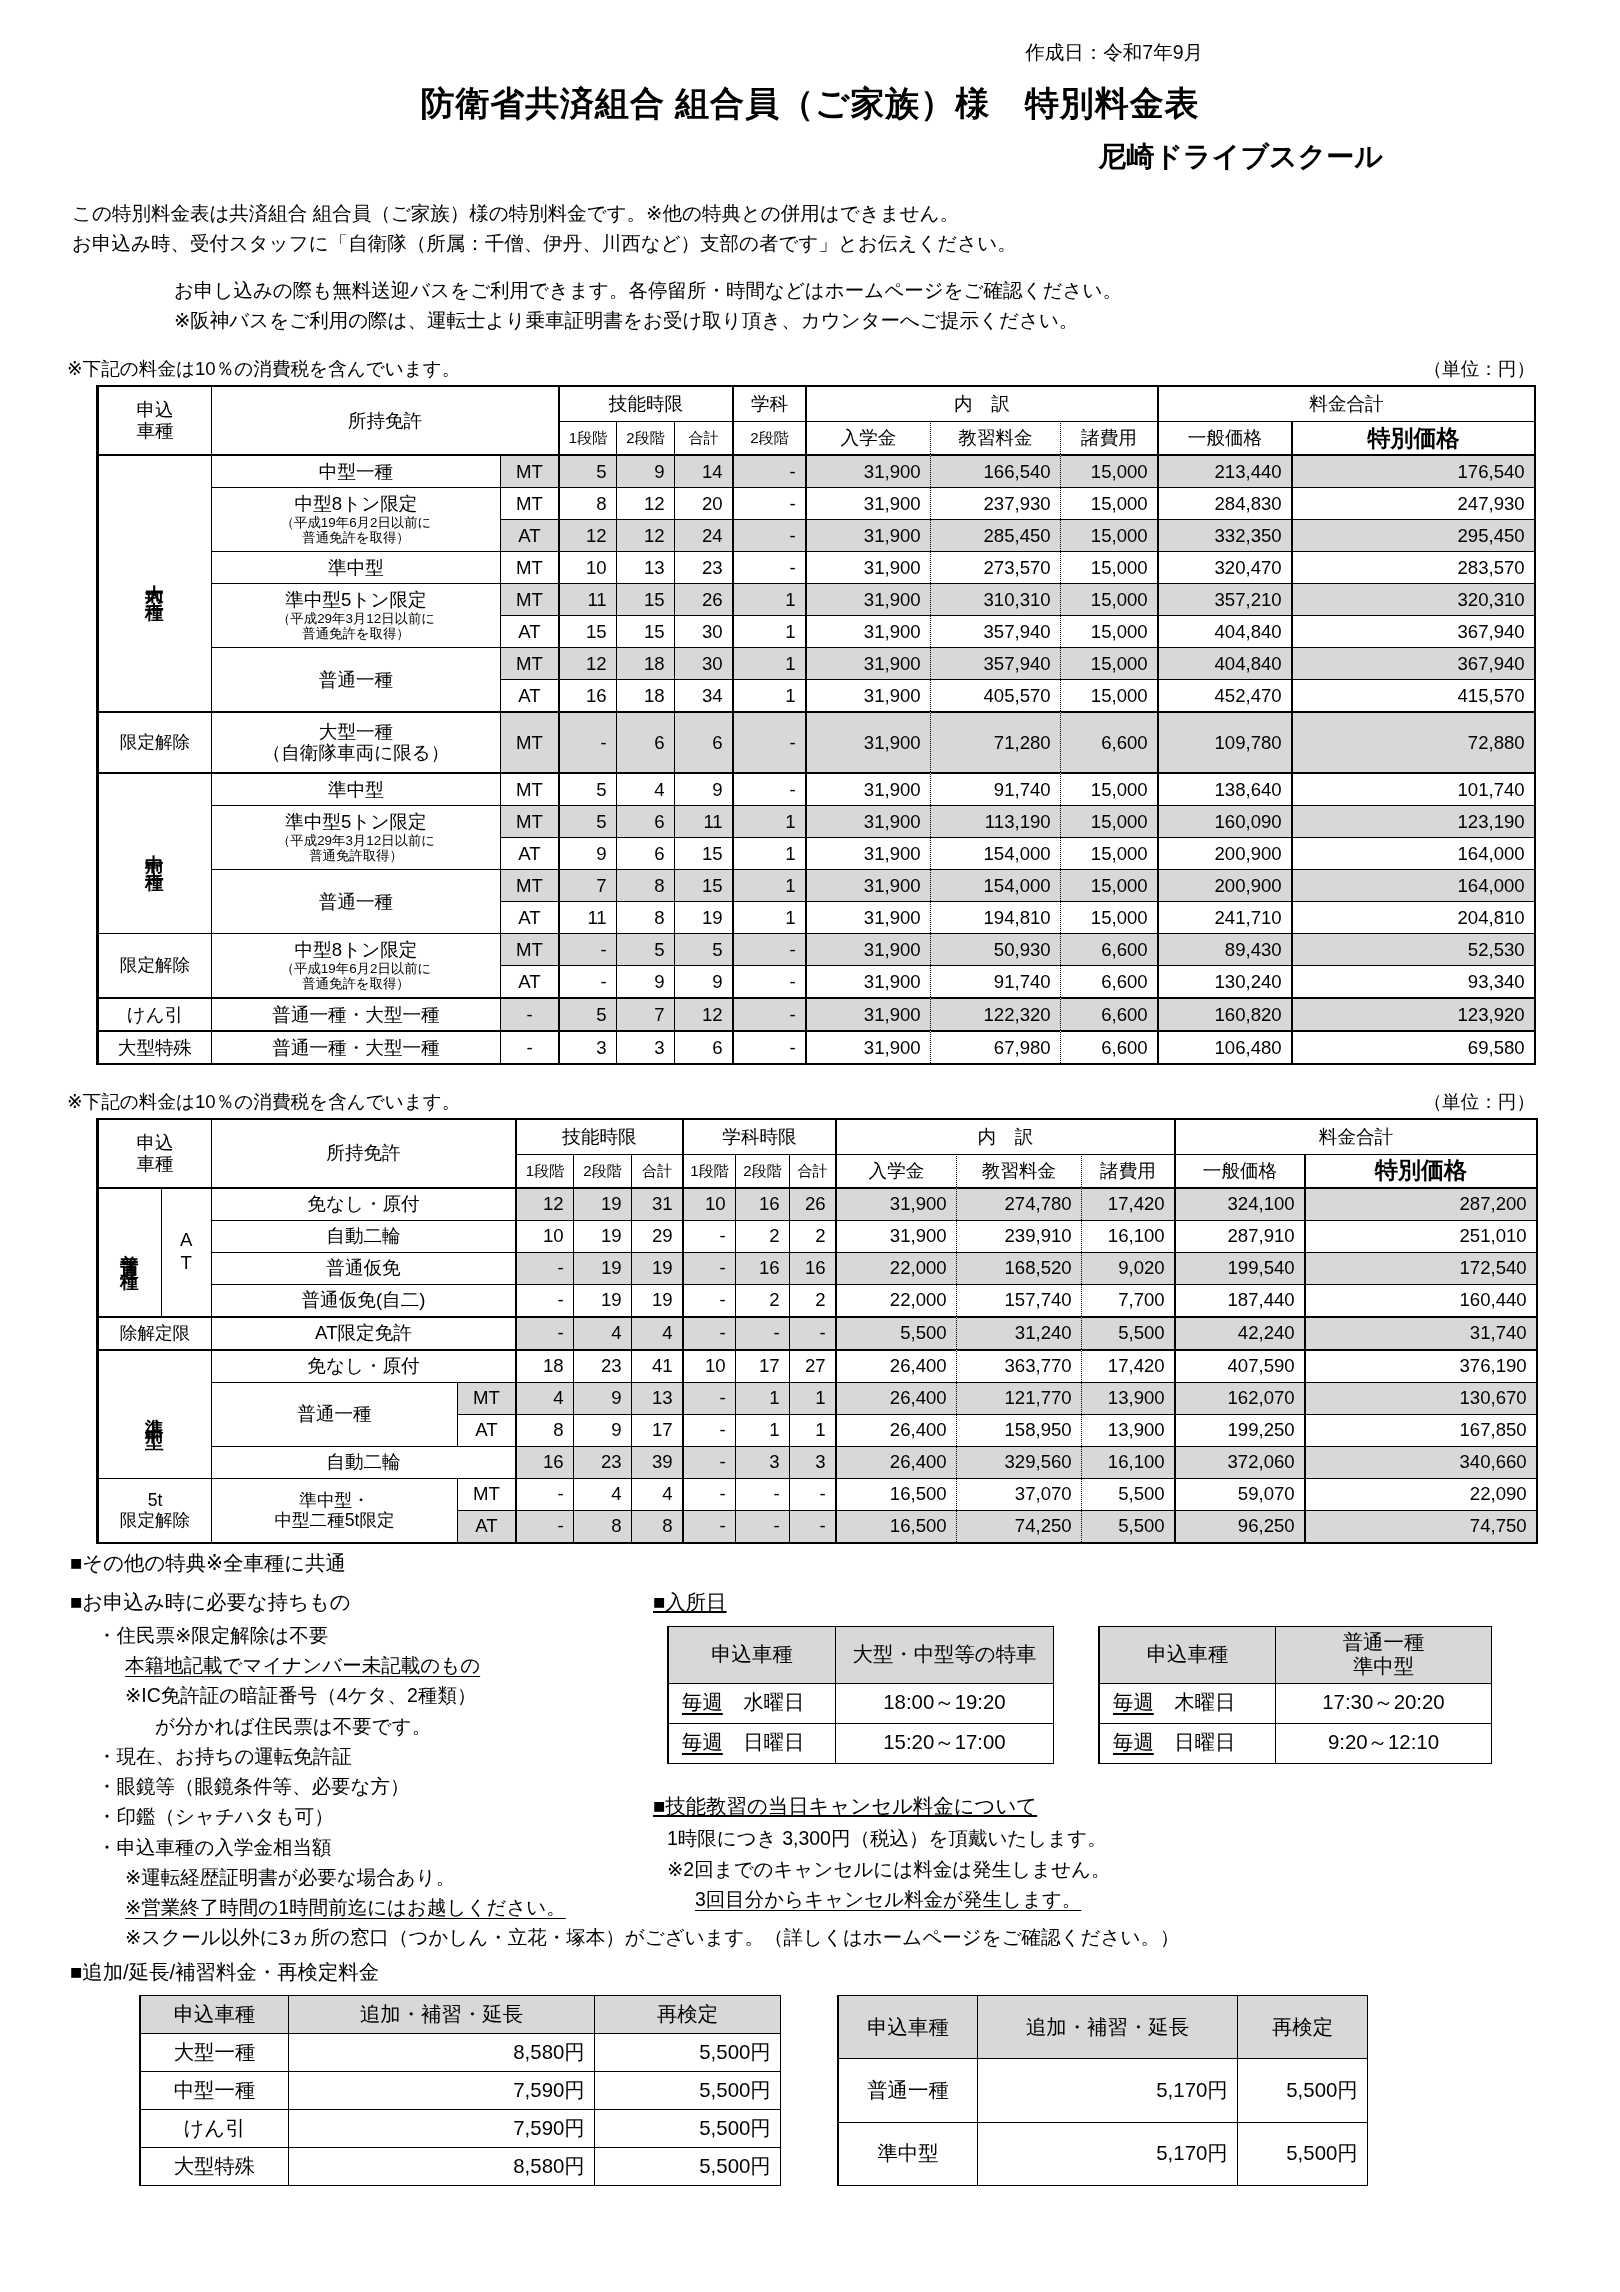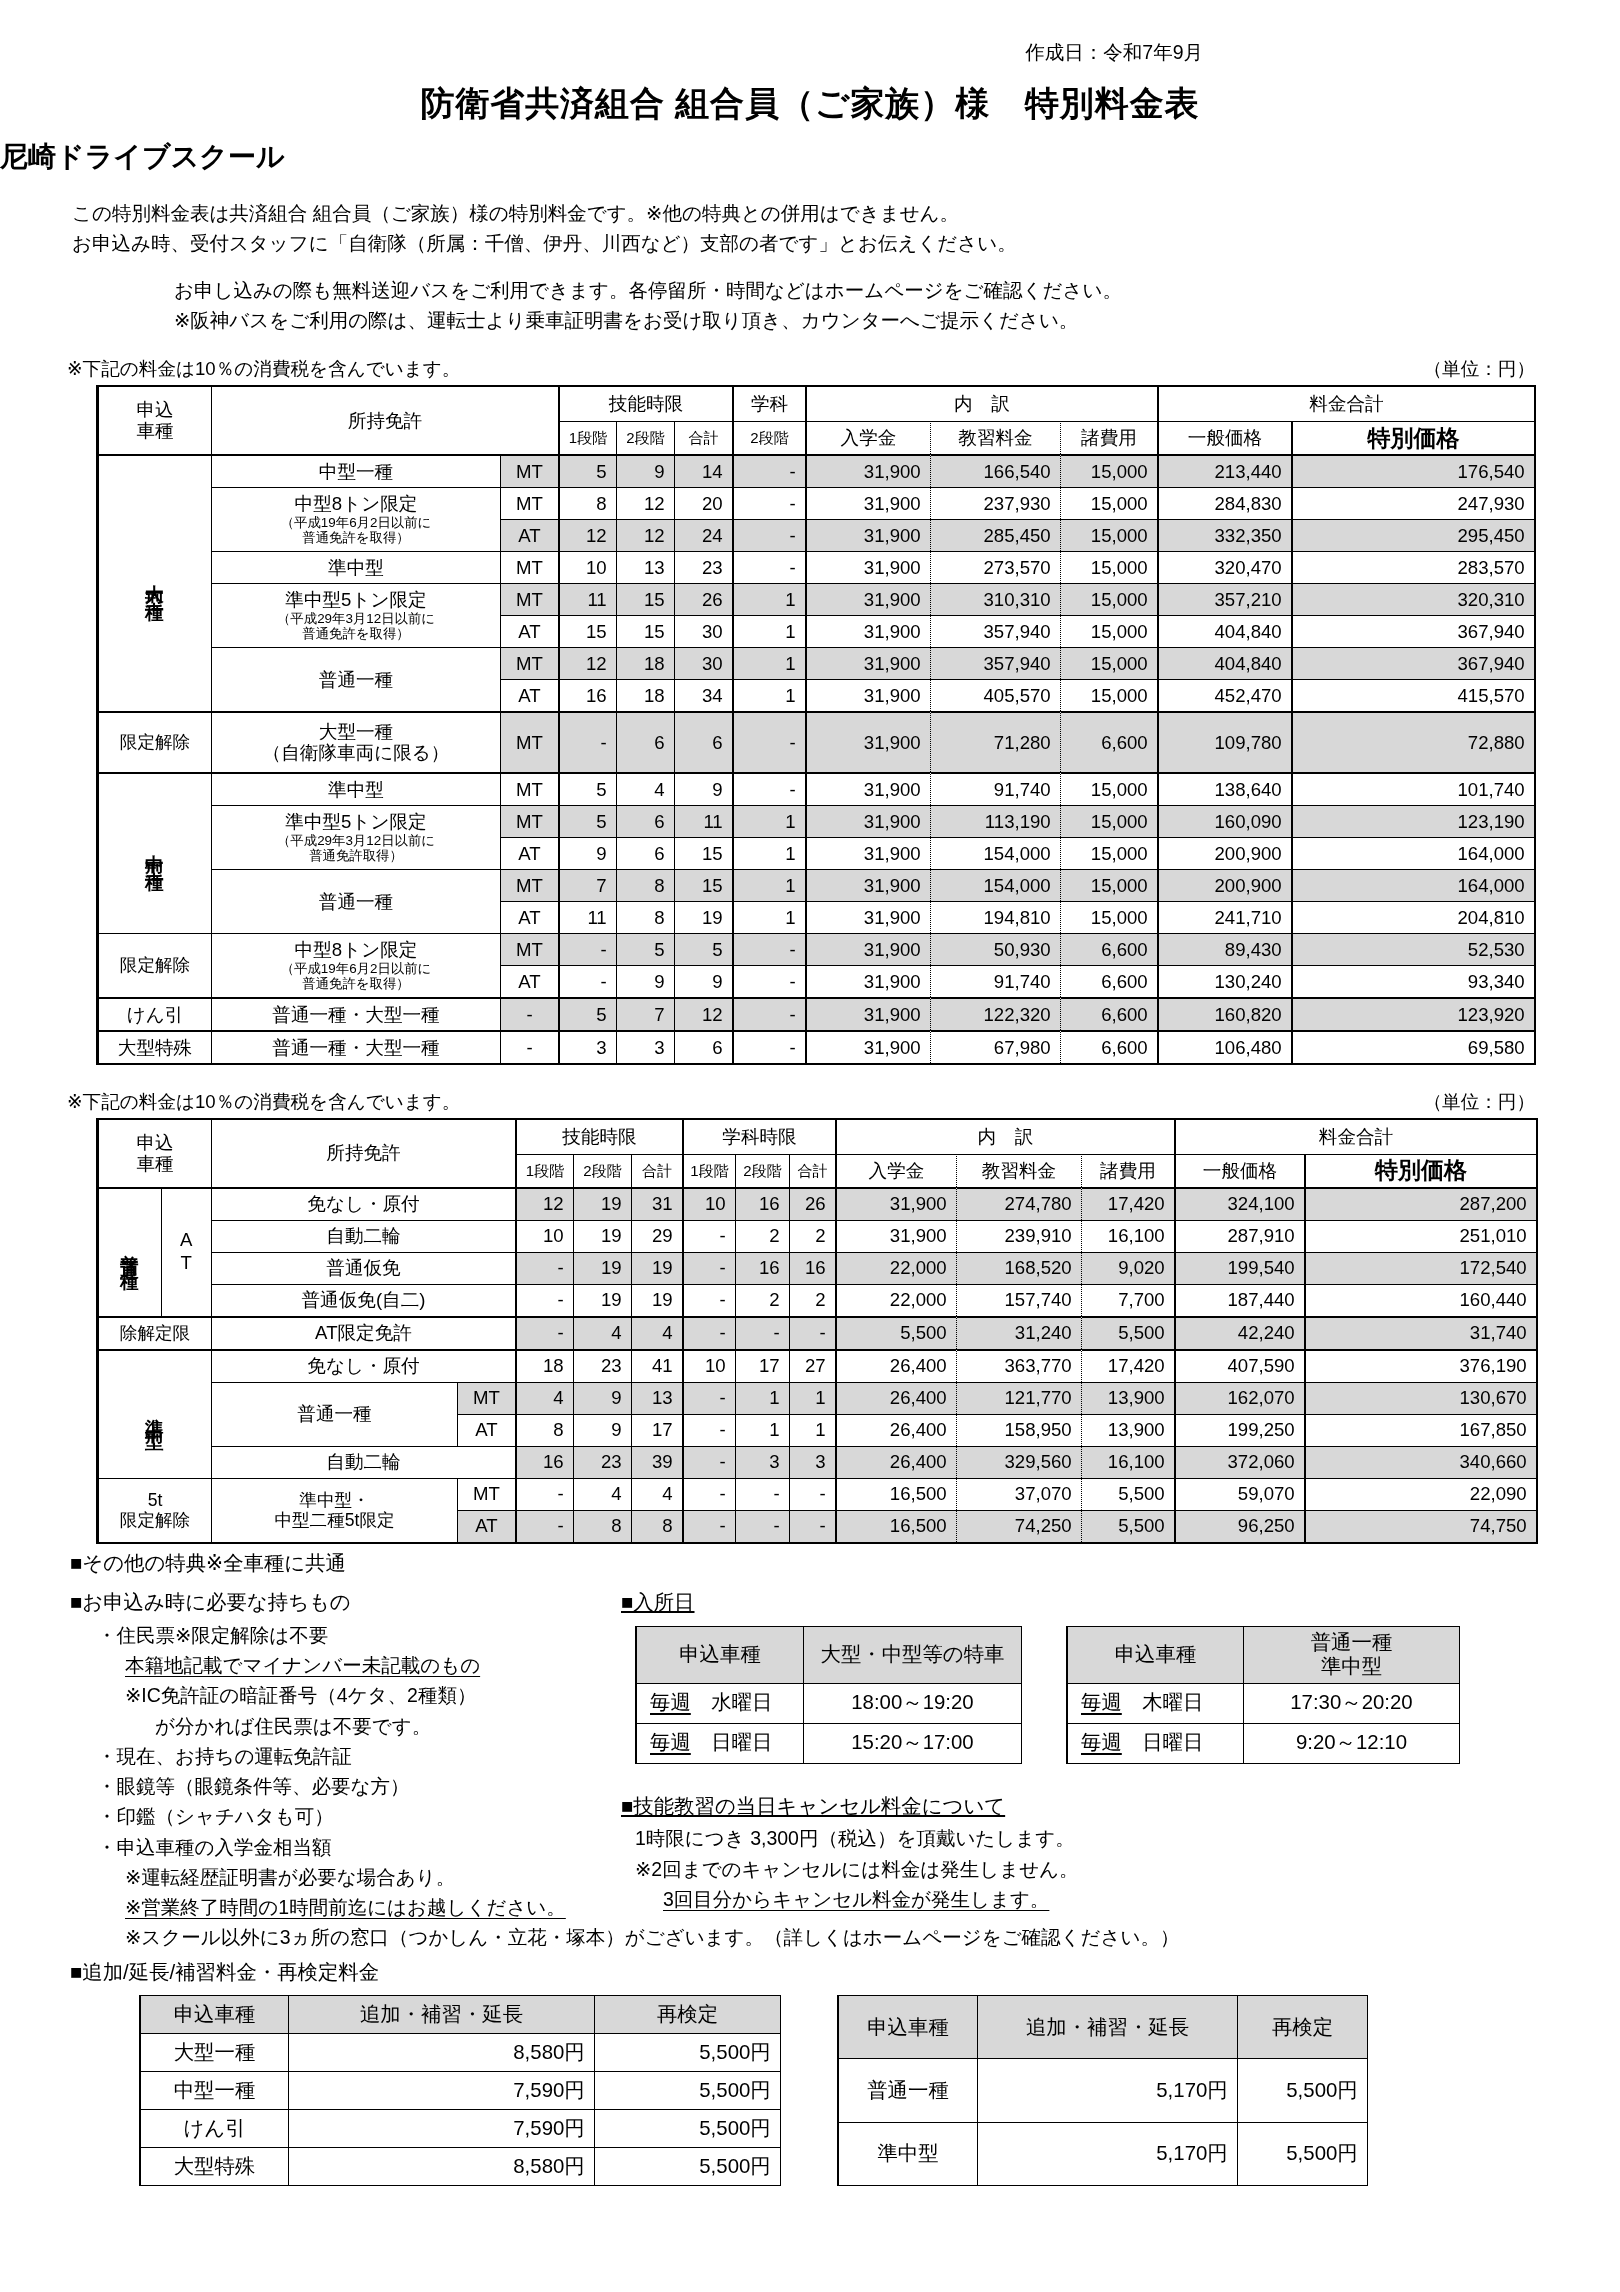--- a/index.html
+++ b/index.html
@@ -1,20 +1,20 @@
 <!DOCTYPE html>
 <html style="font-size:15px"><head>
 <meta charset="utf-8">
 <style>
   html,body{margin:0;padding:0;background:#fff;color:#000;}
   body{width:1620px;height:2292px;overflow:hidden;font-family:"Liberation Sans","DejaVu Sans",sans-serif;}
   .page{padding-top:39px;}
   .date-line{text-align:right;padding-right:417px;font-size:19.5px;}
   .title{text-align:center;font-size:34px;font-weight:bold;margin-top:15px;letter-spacing:0.9px;}
-  .school{text-align:left;padding-right:237px;font-size:28px;font-weight:bold;margin-top:11px;}
+  .school{text-align:right;padding-right:237px;font-size:28px;font-weight:bold;margin-top:11px;}
   .intro{margin:22px 0 0 72px;font-size:19.5px;}
   .busnote{margin:16.7px 0 0 174px;font-size:19.5px;}
   .ln{line-height:1.55;white-space:pre;}
   .note-row{display:flex;justify-content:space-between;margin:20.4px 85px 2.8px 67px;font-size:18.6px;}
   .note-row2{margin-top:24px;}
   
   .t{border-collapse:separate;border-spacing:0;border:2.8px solid #000;table-layout:fixed;margin-left:96px;}
   .t td{border-top:0.9px solid #000;border-left:0.9px solid #000;font-size:18.6px;text-align:center;vertical-align:middle;padding:0 5.6px;height:31px;overflow:hidden;line-height:1.15;}
   .t tr:first-child>td{border-top:none;}
   .g{background:#d8d8d8;}
@@ -38,21 +38,21 @@
   .et td,.xt td{border-top:0.9px solid #000;border-left:0.9px solid #000;font-size:20.4px;text-align:center;vertical-align:middle;padding:0 5.6px;overflow:hidden;line-height:1.15;}
   .et tr:first-child>td,.xt tr:first-child>td{border-top:none;}
   .et td{height:39px;}
   .xt td{height:37px;}
   tr.hh>td{height:56px;}
   .day{text-align:left !important;padding-left:13px !important;}
   .u{text-decoration:underline;text-underline-offset:3.7px;}
   
   .sec-h{font-size:20.4px;margin:5.6px 0 3.7px 70px;}
   .benefit-line{margin-left:97px;font-size:19.5px;line-height:1.5;}
-  .twocol{display:flex;margin-top:5.6px;}
+  .twocol{display:flex;margin-top:5.6px;gap:32px;}
   .col-left{width:612px;flex:none;margin-left:0;}
   .col-left .lines{margin-left:97px;}
   .col-right{flex:1;}
   .col-right .sec-h{margin-left:9px;text-decoration:underline;}
   .entry-tables{display:flex;gap:44px;margin:9.3px 0 0 23px;}
   .cancel{margin-top:28px;}
   .cancel .lines{margin-left:23px;}
   .ind1{padding-left:0;}
   .ind2{padding-left:28px;}
   .ind3{padding-left:58px;}

